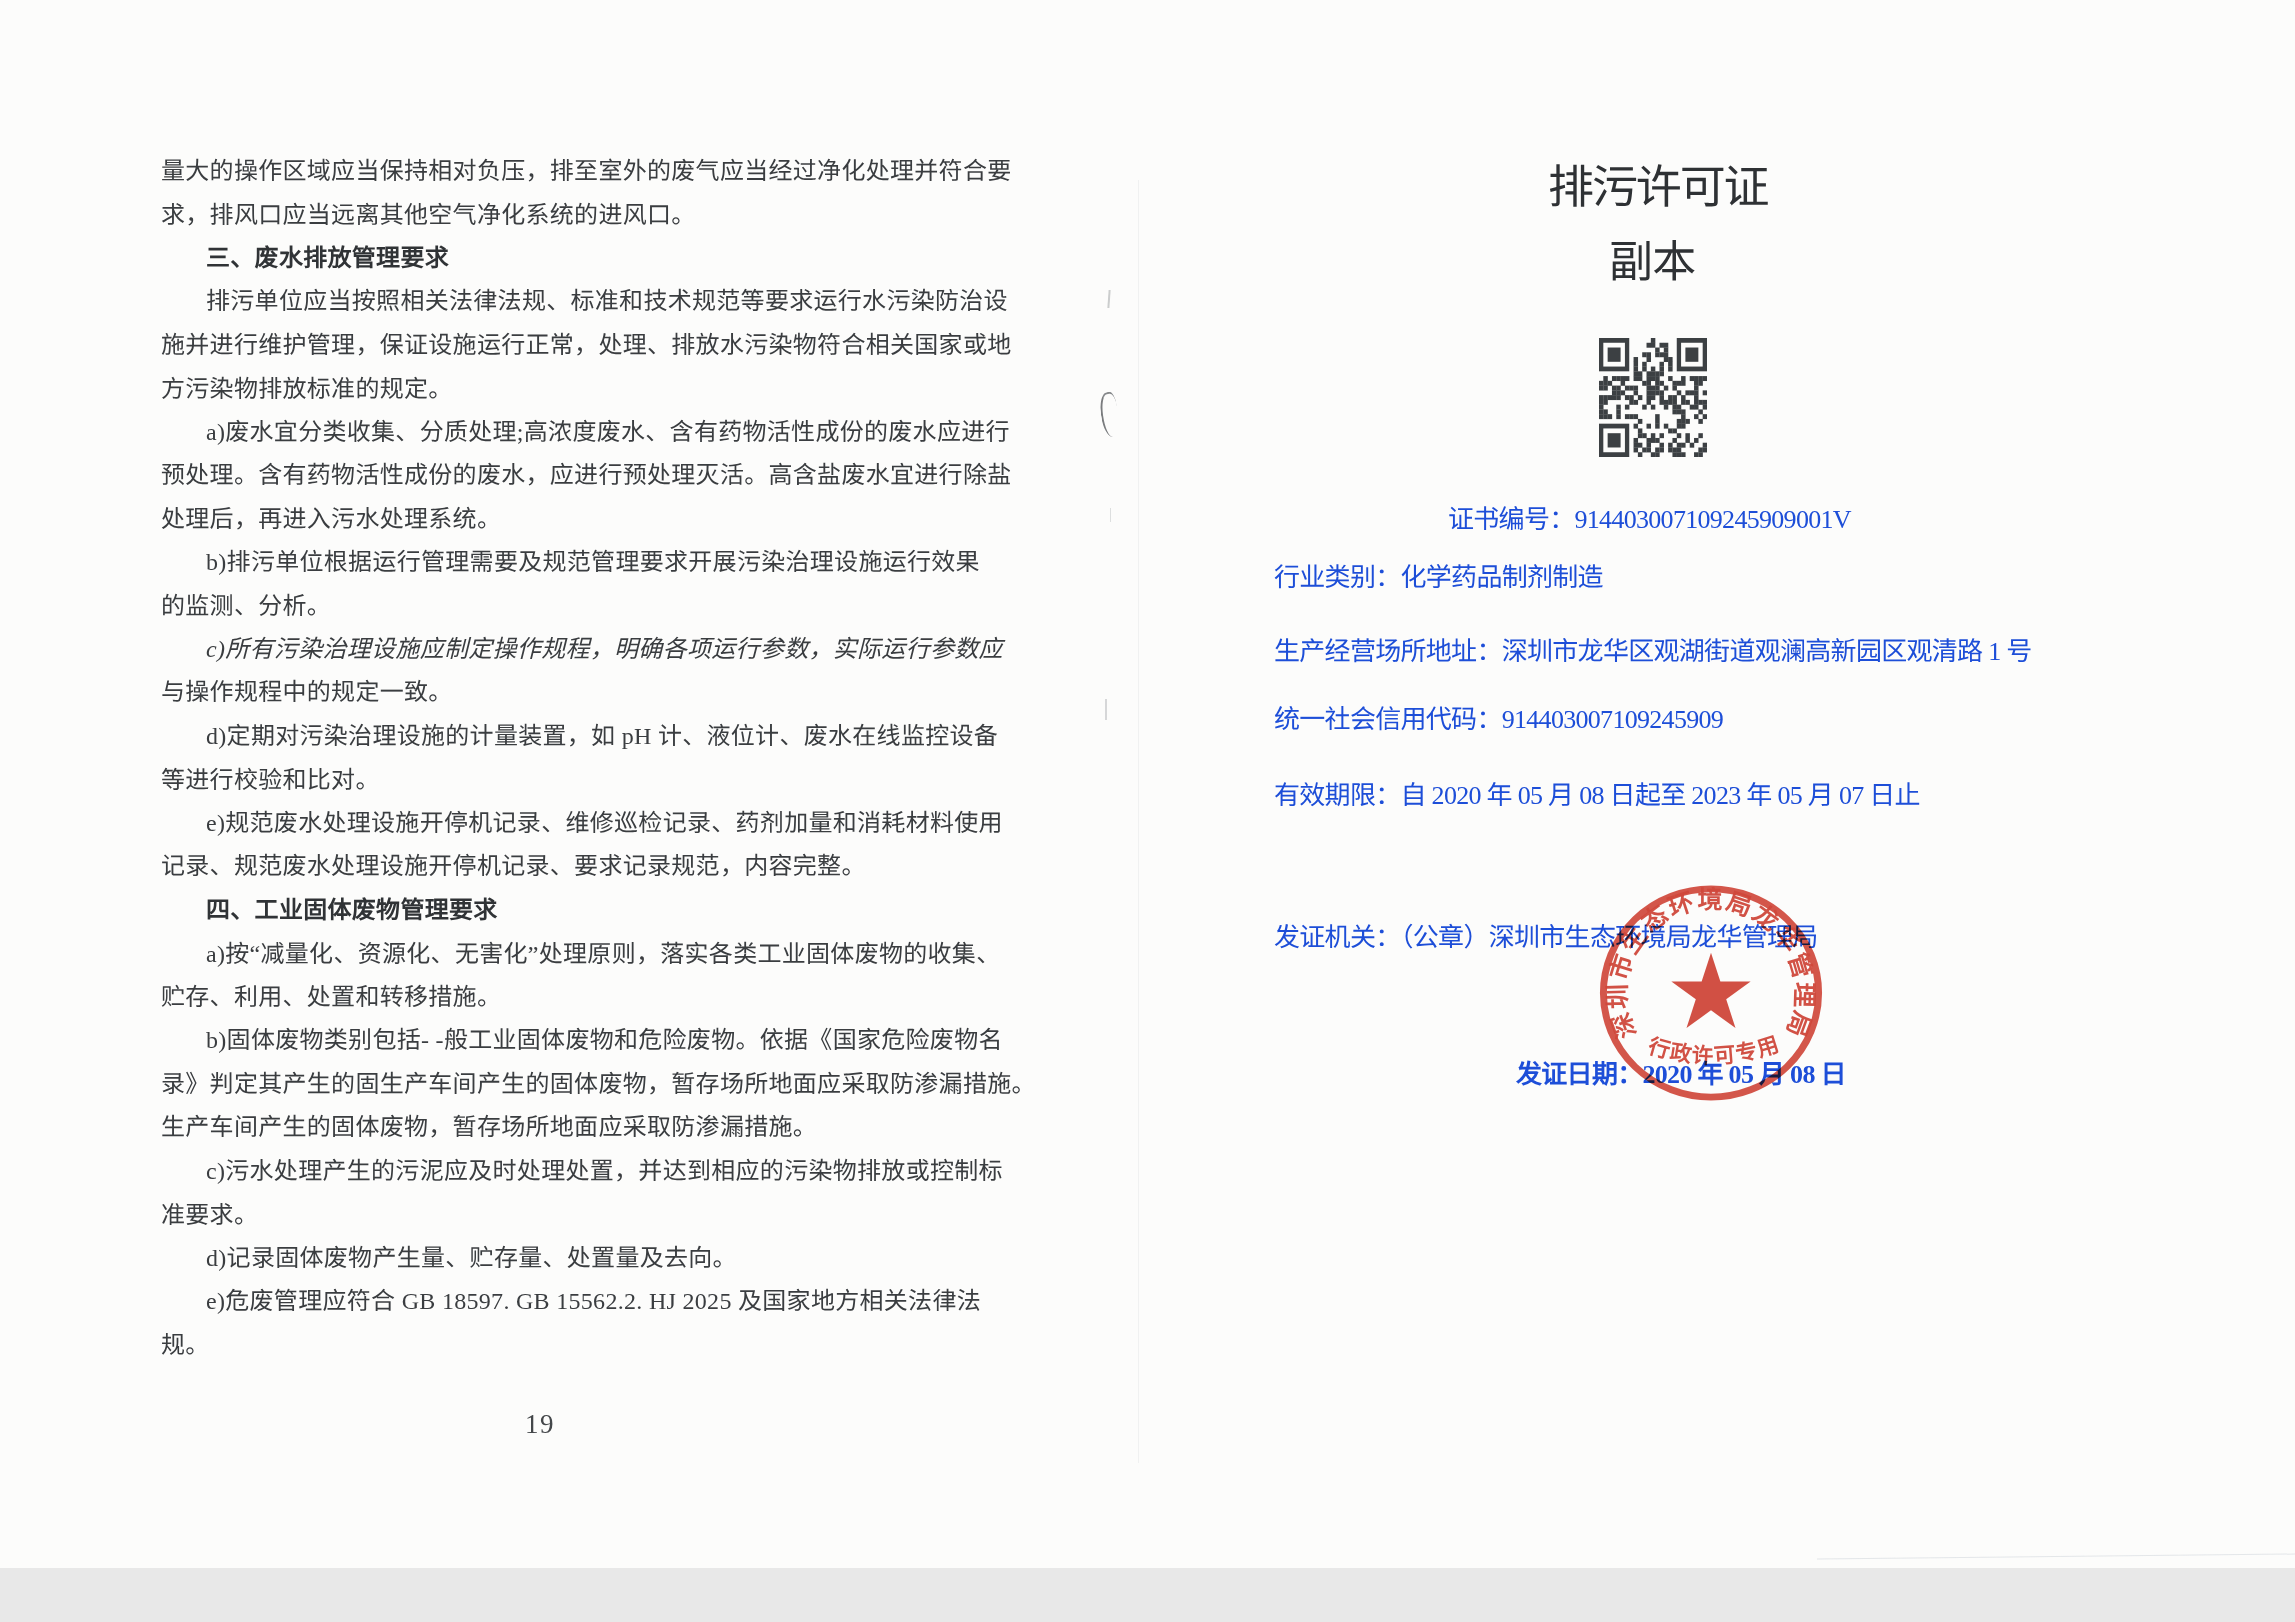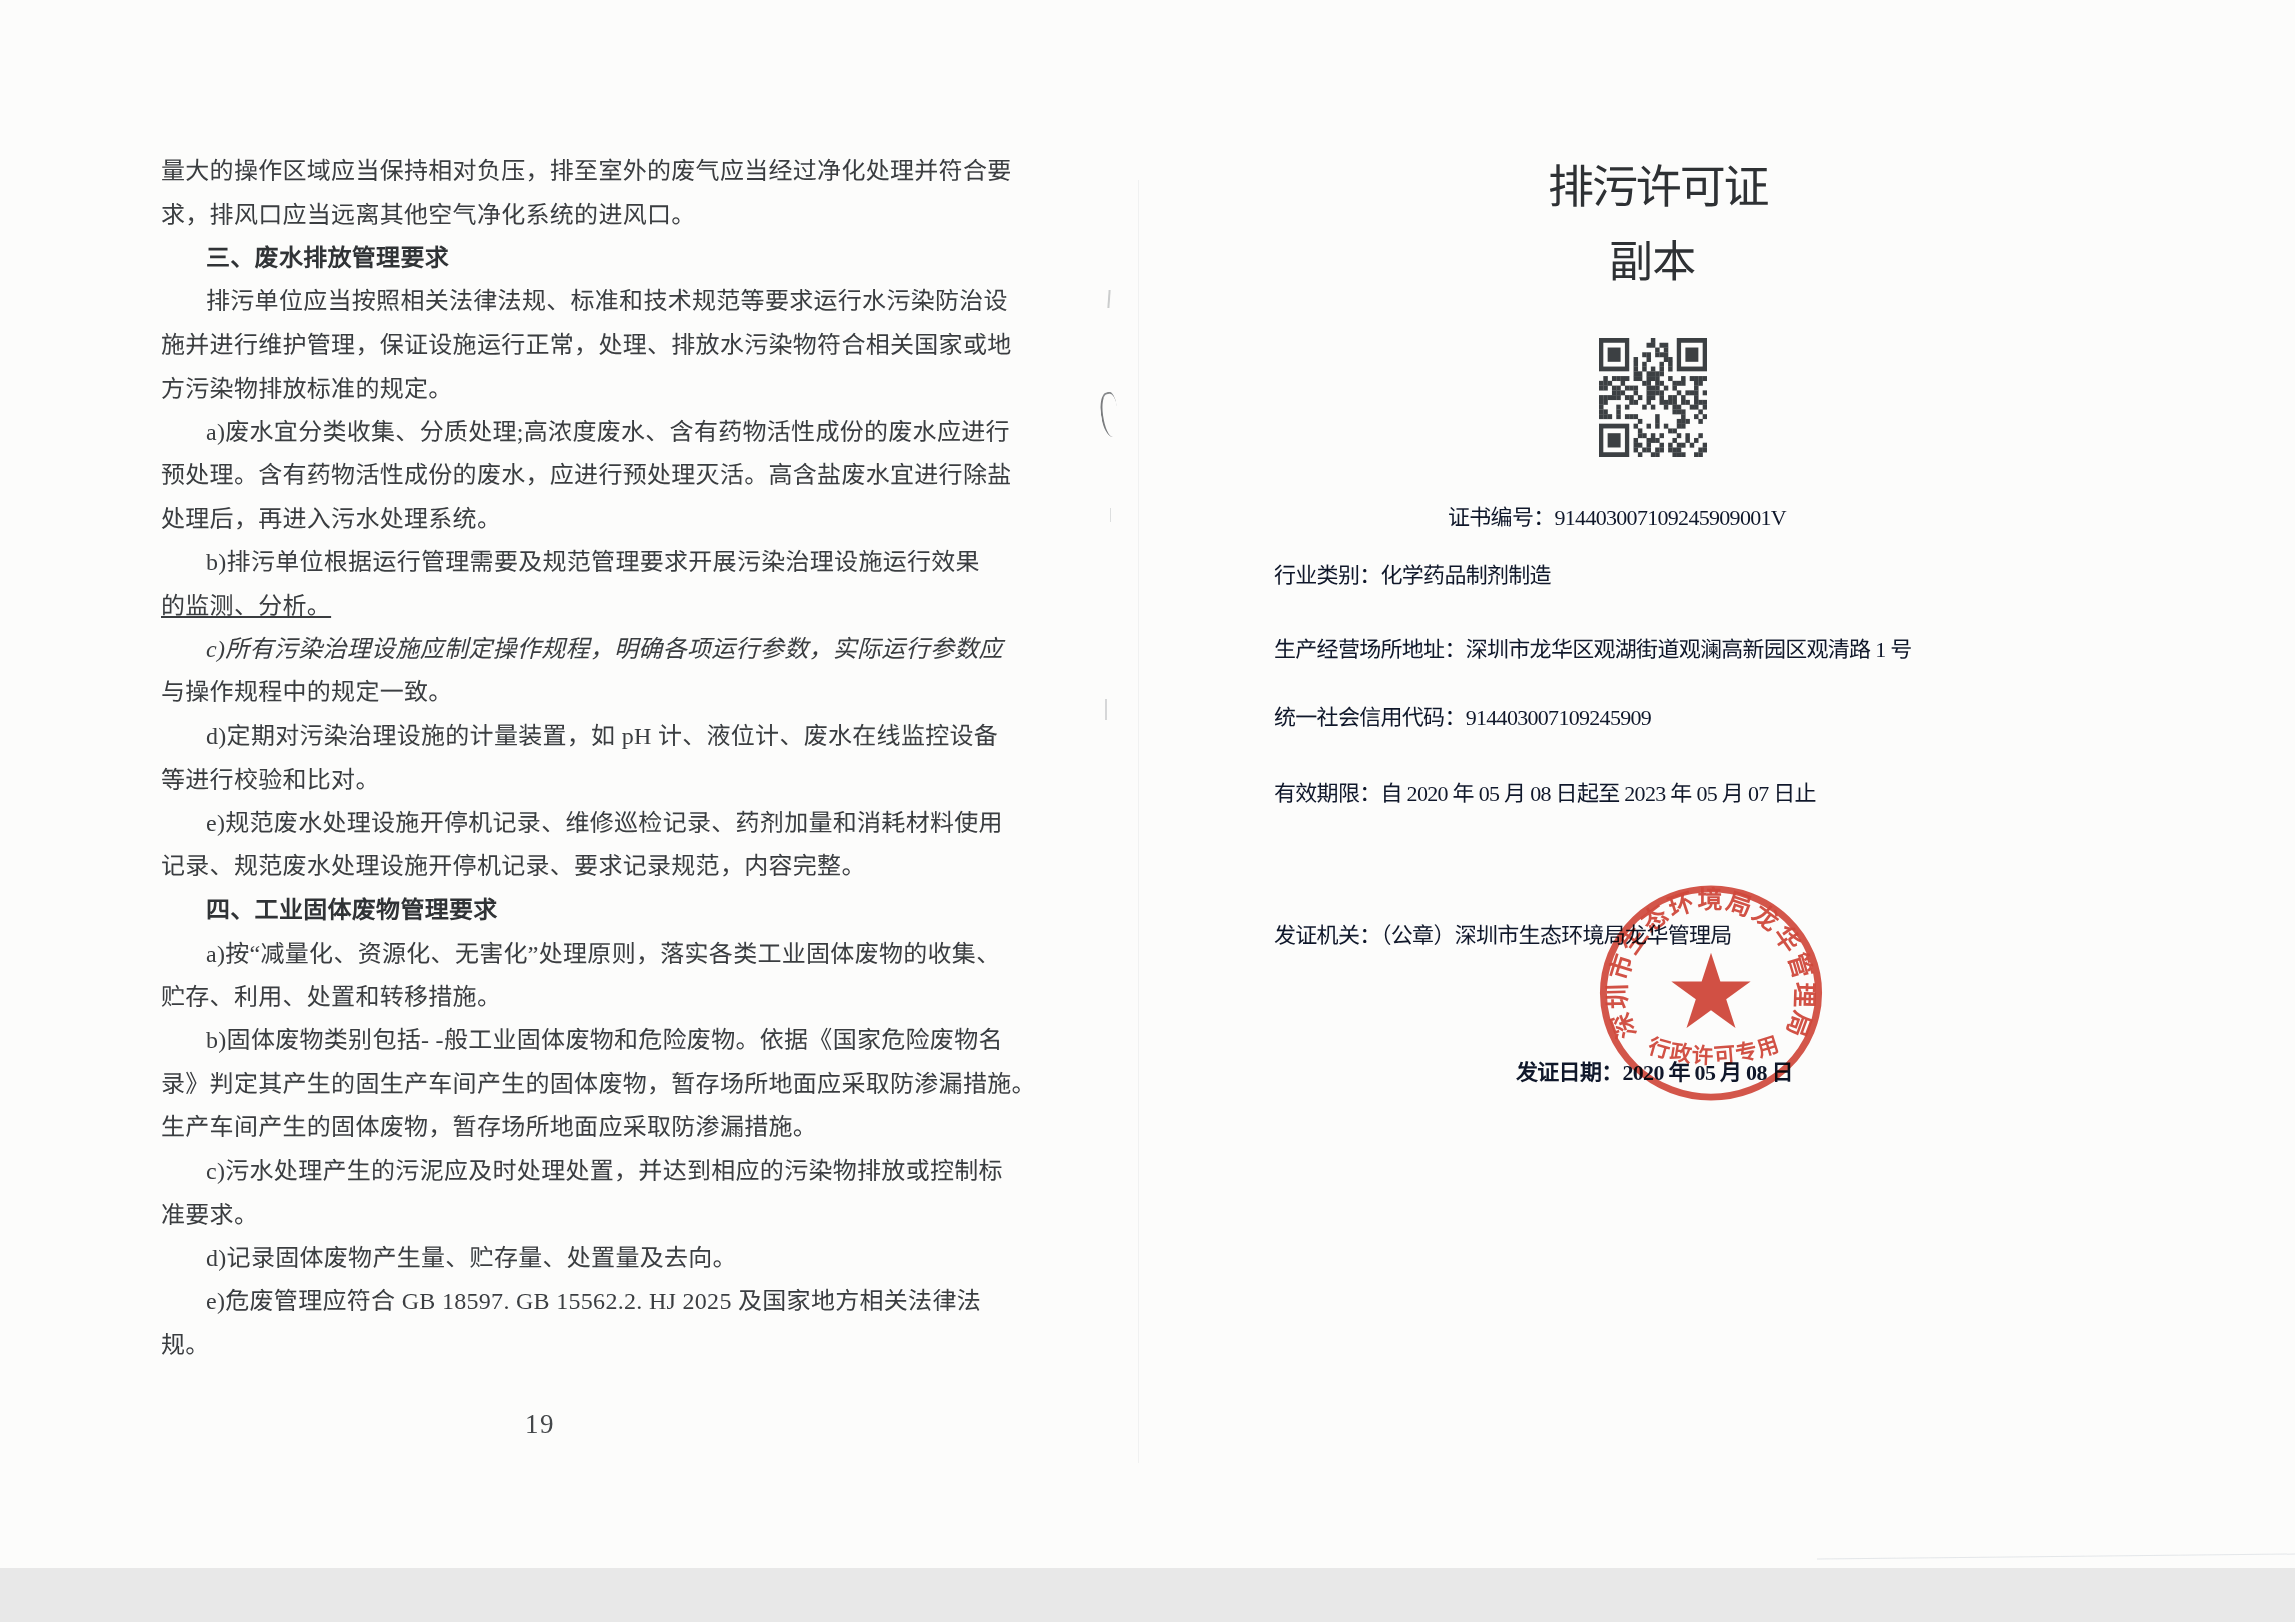--- a/index.html
+++ b/index.html
@@ -23,21 +23,21 @@
   .cert-title{
     position:absolute; left:1548px; top:165px; font-size:46px;
     letter-spacing:-2.1px; color:#2e3134; line-height:1; white-space:pre;
   }
   .cert-subtitle{
     position:absolute; left:1609px; top:241px; font-size:44px;
     letter-spacing:-0.7px; color:#2e3134; line-height:1; white-space:pre;
   }
   .cfield{
     position:absolute; white-space:pre; line-height:1.15;
-    font-size:22px; letter-spacing:-0.7px; color:#0f172a; z-index:1;
+    font-size:26px; letter-spacing:-0.7px; color:#1d4ed8; z-index:1;
   }
   #qr{position:absolute; left:1599px; top:338px; width:108px; height:119px;}
   #seal{
     position:absolute; left:1593px; top:875px; width:236px; height:236px;
     mix-blend-mode:multiply; opacity:0.93; z-index:2;
   }
   #seal text{font-family:"Liberation Serif","DejaVu Serif",serif; font-weight:700;}
   
   .artifact{position:absolute; pointer-events:none;}
   .fold-line{left:1138px; top:180px; width:0.7px; height:1283px; background:#f0f1f1;}
@@ -63,21 +63,21 @@
       <div class="tline" style="left: 161px; top: 159px;">量大的操作区域应当保持相对负压，排至室外的废气应当经过净化处理并符合要</div>
       <div class="tline" style="left: 161px; top: 203px;">求，排风口应当远离其他空气净化系统的进风口。</div>
       <div class="tline bold" style="left: 206px; top: 246px;">三、废水排放管理要求</div>
       <div class="tline" style="left: 206px; top: 289px;">排污单位应当按照相关法律法规、标准和技术规范等要求运行水污染防治设</div>
       <div class="tline" style="left: 161px; top: 333px;">施并进行维护管理，保证设施运行正常，处理、排放水污染物符合相关国家或地</div>
       <div class="tline" style="left: 161px; top: 377px;">方污染物排放标准的规定。</div>
       <div class="tline" style="left: 206px; top: 420px;">a)废水宜分类收集、分质处理;高浓度废水、含有药物活性成份的废水应进行</div>
       <div class="tline" style="left: 161px; top: 463px;">预处理。含有药物活性成份的废水，应进行预处理灭活。高含盐废水宜进行除盐</div>
       <div class="tline" style="left: 161px; top: 507px;">处理后，再进入污水处理系统。</div>
       <div class="tline" style="left: 206px; top: 550px;">b)排污单位根据运行管理需要及规范管理要求开展污染治理设施运行效果</div>
-      <div class="tline" style="left: 161px; top: 594px; text-decoration: underline;">的监测、分析。</div>
+      <div class="tline" style="left: 161px; top: 594px;">的监测、分析。</div>
       <div class="tline" style="left: 206px; top: 637px; font-style: italic;">c)所有污染治理设施应制定操作规程，明确各项运行参数，实际运行参数应</div>
       <div class="tline" style="left: 161px; top: 680px;">与操作规程中的规定一致。</div>
       <div class="tline" style="left: 206px; top: 724px;">d)定期对污染治理设施的计量装置，如 pH 计、液位计、废水在线监控设备</div>
       <div class="tline" style="left: 161px; top: 768px;">等进行校验和比对。</div>
       <div class="tline" style="left: 206px; top: 811px;">e)规范废水处理设施开停机记录、维修巡检记录、药剂加量和消耗材料使用</div>
       <div class="tline" style="left: 161px; top: 854px;">记录、规范废水处理设施开停机记录、要求记录规范，内容完整。</div>
       <div class="tline bold" style="left: 206px; top: 898px;">四、工业固体废物管理要求</div>
       <div class="tline" style="left: 206px; top: 942px;">a)按“减量化、资源化、无害化”处理原则，落实各类工业固体废物的收集、</div>
       <div class="tline" style="left: 161px; top: 985px;">贮存、利用、处置和转移措施。</div>
       <div class="tline" style="left: 206px; top: 1028px;">b)固体废物类别包括- -般工业固体废物和危险废物。依据《国家危险废物名</div>

